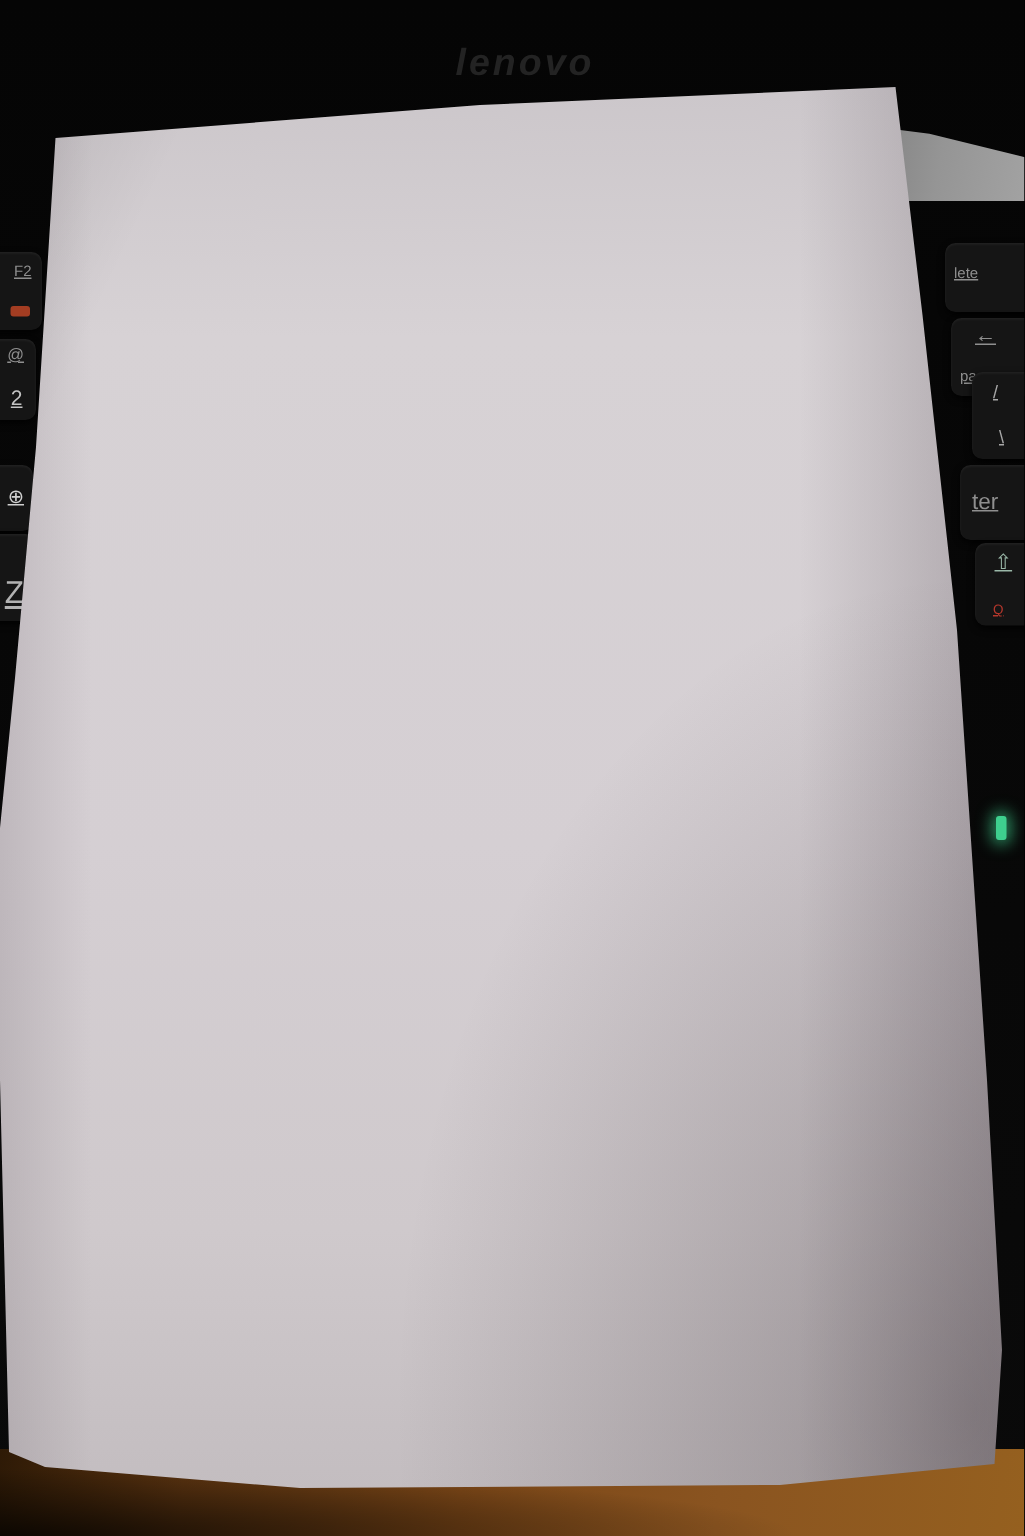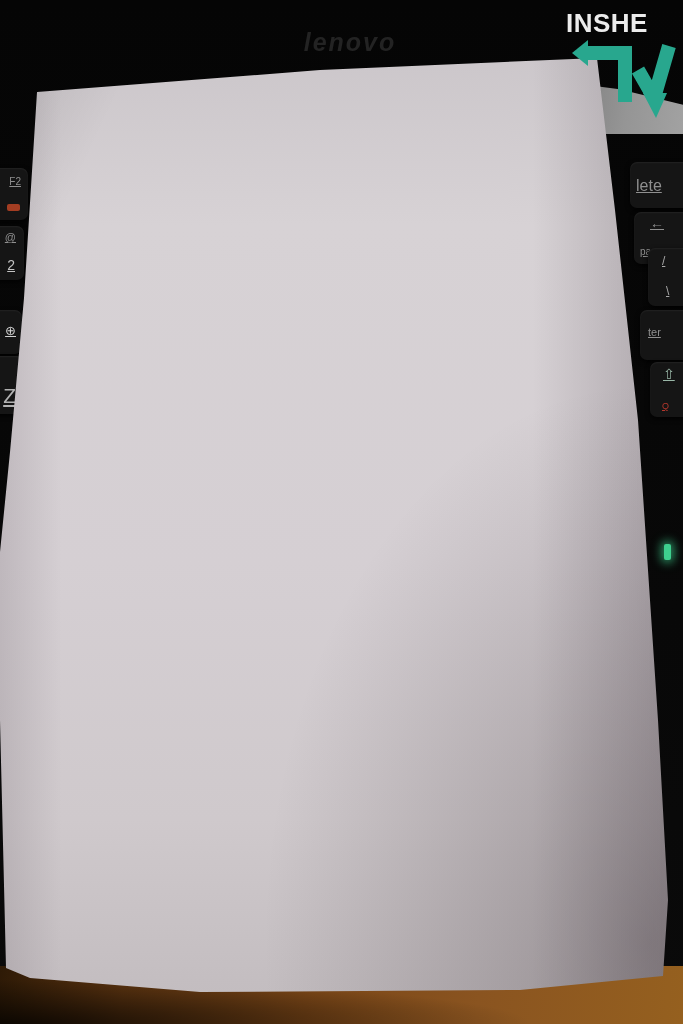--- a/index.html
+++ b/index.html
@@ -87,58 +87,49 @@
   .sig .name{margin-right:4px;}
 </style>
 </head>
 <body>
 
 <div class="photo">
 
   <div class="lenovo">lenovo</div>
   <div class="lid-corner"></div>
 
-  <div class="inshe">
-    <div class="inshe-word">INSHE</div>
-    <svg width="104" height="82" viewBox="0 0 104 82">
-      <polygon points="16,2 16,28 0,15" fill="#28a78e"></polygon>
-      <path d="M10 15 H53 V64" fill="none" stroke="#28a78e" stroke-width="14"></path>
-      <path d="M66 32 L82 60 L97 8" fill="none" stroke="#28a78e" stroke-width="14"></path>
-      <polygon points="71,55 95,55 84,80" fill="#28a78e"></polygon>
-    </svg>
-  </div>
 
   <div class="key" style="left:-34px;top:168px;width:62px;height:52px;">
     <span style="right:7px;top:8px;font-size:10px;">F2</span>
     <span style="right:8px;bottom:9px;width:13px;height:7px;background:#a33d22;border-radius:2px;"></span>
   </div>
   <div class="key" style="left:-38px;top:226px;width:62px;height:54px;">
     <span style="right:8px;top:5px;font-size:11px;">@</span>
     <span style="right:9px;bottom:7px;font-size:14px;color:#c4c4c4;">2</span>
   </div>
   <div class="key" style="left:-36px;top:310px;width:58px;height:44px;">
     <span style="right:6px;top:13px;font-size:13px;color:#d0d0d0;">⊕</span>
   </div>
   <div class="key" style="left:-40px;top:356px;width:64px;height:58px;">
     <span style="right:8px;bottom:6px;font-size:21px;color:#b2b2b2;">Z</span>
   </div>
 
   <div class="key" style="left:630px;top:162px;width:70px;height:46px;">
-    <span style="left:6px;top:15px;font-size:16px;">lete</span>
+    <span style="left:6px;top:15px;font-size:10px;">lete</span>
   </div>
   <div class="key" style="left:634px;top:212px;width:70px;height:52px;">
     <span style="left:16px;top:3px;font-size:14px;">←</span>
     <span style="left:6px;bottom:7px;font-size:10px;">pace</span>
   </div>
   <div class="key" style="left:648px;top:248px;width:55px;height:58px;">
     <span style="left:14px;top:6px;font-size:12px;color:#a8a8a8;">/</span>
     <span style="left:18px;bottom:8px;font-size:12px;color:#a8a8a8;">\</span>
   </div>
   <div class="key" style="left:640px;top:310px;width:62px;height:50px;">
-    <span style="left:8px;top:16px;font-size:11px;">ter</span>
+    <span style="left:8px;top:16px;font-size:15px;">ter</span>
   </div>
   <div class="key" style="left:650px;top:362px;width:55px;height:55px;">
     <span style="left:13px;top:4px;font-size:14px;color:#9ab8a8;">⇧</span>
     <span style="left:12px;bottom:6px;font-size:9px;color:#b5372c;">Q</span>
   </div>
   <div class="led"></div>
 
   <div class="wood"></div>
 
   <div class="paper"></div>

